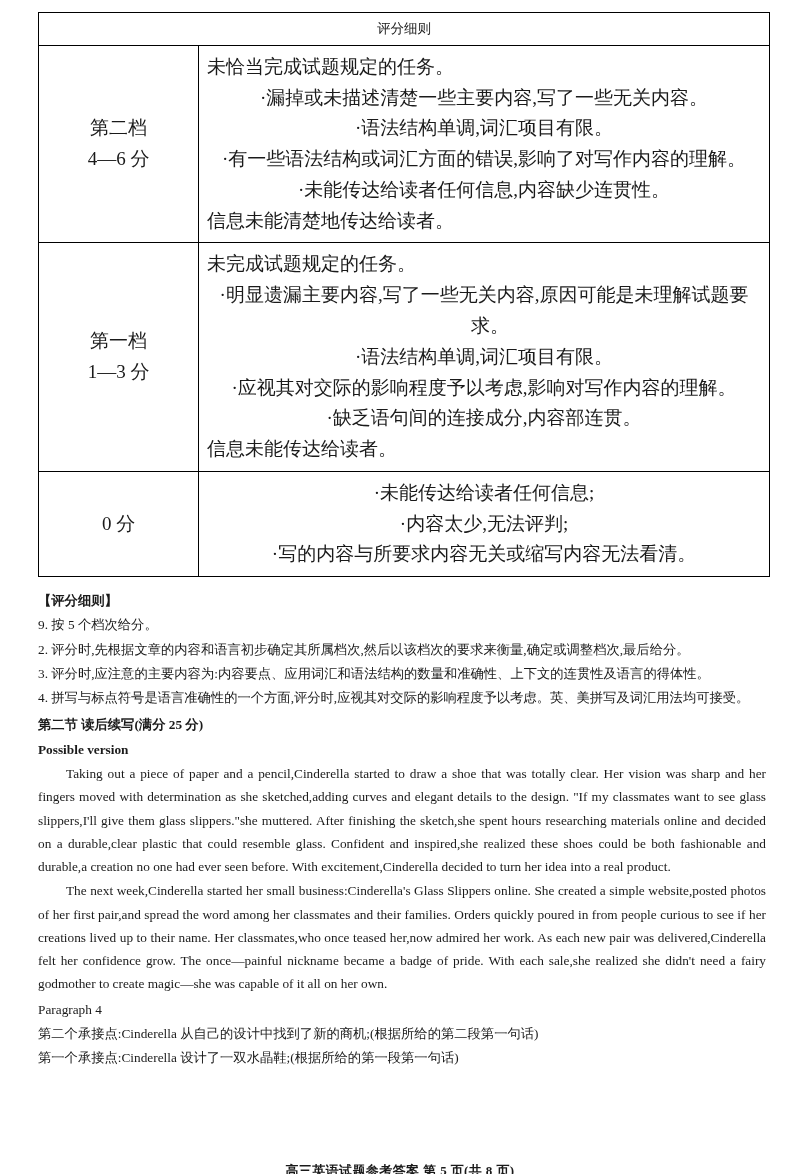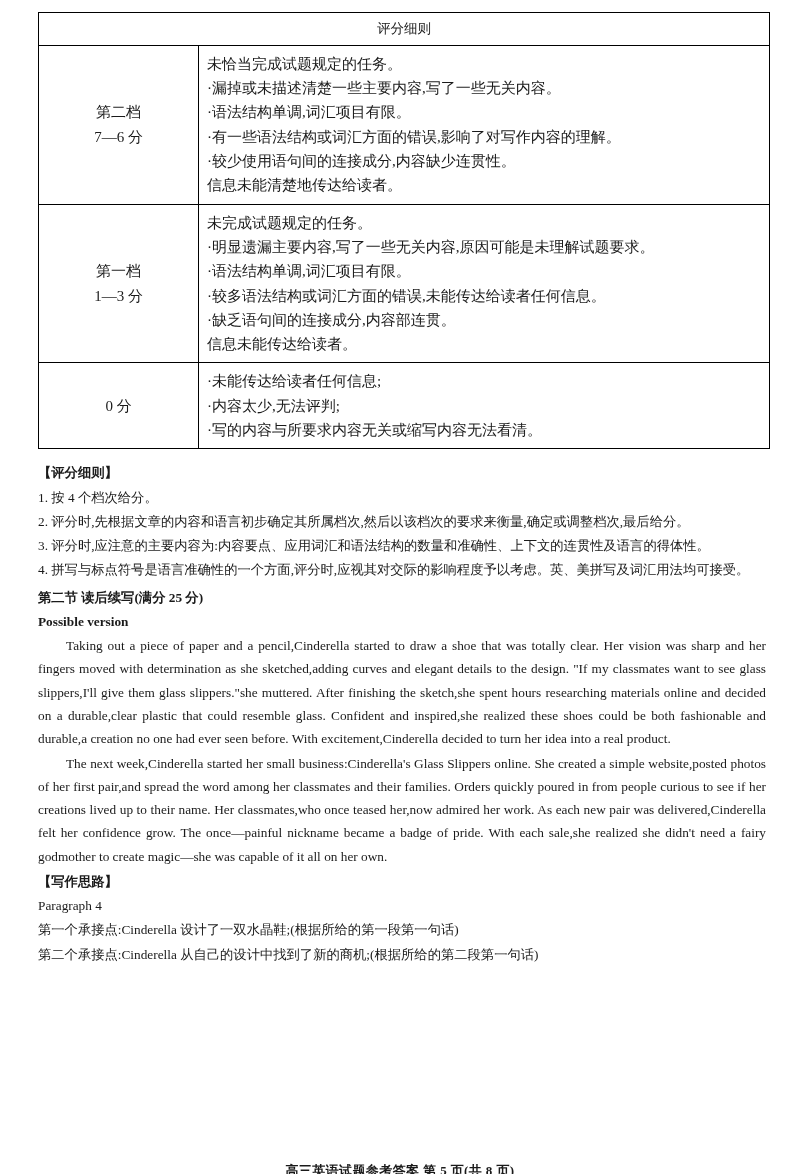--- a/index.html
+++ b/index.html
@@ -28,21 +28,21 @@
   }
   table.rubric {
     width: 100%;
     border-collapse: collapse;
     table-layout: fixed;
   }
   table.rubric td {
     border: 1px solid #000;
     padding: 6px 8px;
     vertical-align: middle;
-    font-size: 15px;
+    font-size: 19px;
     line-height: 1.62;
   }
   table.rubric td.head {
     text-align: center;
     padding: 5px 4px;
     font-size: 13.5px;
   }
   td.level {
     width: 160px;
     text-align: center;
@@ -50,20 +50,21 @@
     line-height: 1.9;
   }
   .lines p {
     margin: 0;
     padding: 0;
     text-indent: 0;
   }
   .lines p.bullet {
     padding-left: 12px;
     text-indent: -12px;
+    text-align: center;
   }
   
   .section {
     margin: 10px 34px 0 38px;
   }
   .section p {
     margin: 0 0 1px 0;
     line-height: 1.75;
     font-size: 13.3px;
     text-align: justify;
@@ -109,42 +110,42 @@
         <col style="width:160px">
         <col>
       </colgroup>
       <tbody>
         <tr>
           <td class="head" colspan="2">评分细则</td>
         </tr>
 
         <tr>
           <td class="level">第二档
-7—6 分</td>
+4—6 分</td>
           <td>
             <div class="lines">
               <p>未恰当完成试题规定的任务。</p>
               <p class="bullet">·漏掉或未描述清楚一些主要内容,写了一些无关内容。</p>
               <p class="bullet">·语法结构单调,词汇项目有限。</p>
               <p class="bullet">·有一些语法结构或词汇方面的错误,影响了对写作内容的理解。</p>
-              <p class="bullet">·较少使用语句间的连接成分,内容缺少连贯性。</p>
+              <p class="bullet">·未能传达给读者任何信息,内容缺少连贯性。</p>
               <p>信息未能清楚地传达给读者。</p>
             </div>
           </td>
         </tr>
 
         <tr>
           <td class="level">第一档
 1—3 分</td>
           <td>
             <div class="lines">
               <p>未完成试题规定的任务。</p>
               <p class="bullet">·明显遗漏主要内容,写了一些无关内容,原因可能是未理解试题要求。</p>
               <p class="bullet">·语法结构单调,词汇项目有限。</p>
-              <p class="bullet">·较多语法结构或词汇方面的错误,未能传达给读者任何信息。</p>
+              <p class="bullet">·应视其对交际的影响程度予以考虑,影响对写作内容的理解。</p>
               <p class="bullet">·缺乏语句间的连接成分,内容部连贯。</p>
               <p>信息未能传达给读者。</p>
             </div>
           </td>
         </tr>
 
         <tr>
           <td class="level">0 分</td>
           <td>
             <div class="lines">
@@ -153,34 +154,33 @@
               <p class="bullet">·写的内容与所要求内容无关或缩写内容无法看清。</p>
             </div>
           </td>
         </tr>
       </tbody>
     </table>
   </div>
 
   <div class="section" style="margin-top:12px;">
     <p class="cn-head">【评分细则】</p>
-    <p>1. 按 4 个档次给分。</p>
+    <p>9. 按 5 个档次给分。</p>
     <p>2. 评分时,先根据文章的内容和语言初步确定其所属档次,然后以该档次的要求来衡量,确定或调整档次,最后给分。</p>
     <p>3. 评分时,应注意的主要内容为:内容要点、应用词汇和语法结构的数量和准确性、上下文的连贯性及语言的得体性。</p>
     <p>4. 拼写与标点符号是语言准确性的一个方面,评分时,应视其对交际的影响程度予以考虑。英、美拼写及词汇用法均可接受。</p>
   </div>
 
   <div class="section" style="margin-top:4px;">
     <p class="cn-head">第二节   读后续写(满分 25 分)</p>
     <p class="subhead">Possible version</p>
     <p class="eng indent">Taking out a piece of paper and a pencil,Cinderella started to draw a shoe that was totally clear. Her vision was sharp and her fingers moved with determination as she sketched,adding curves and elegant details to the design. "If my classmates want to see glass slippers,I'll give them glass slippers."she muttered. After finishing the sketch,she spent hours researching materials online and decided on a durable,clear plastic that could resemble glass. Confident and inspired,she realized these shoes could be both fashionable and durable,a creation no one had ever seen before. With excitement,Cinderella decided to turn her idea into a real product.</p>
     <p class="eng indent">The next week,Cinderella started her small business:Cinderella's Glass Slippers online. She created a simple website,posted photos of her first pair,and spread the word among her classmates and their families. Orders quickly poured in from people curious to see if her creations lived up to their name. Her classmates,who once teased her,now admired her work. As each new pair was delivered,Cinderella felt her confidence grow. The once—painful nickname became a badge of pride. With each sale,she realized she didn't need a fairy godmother to create magic—she was capable of it all on her own.</p>
   </div>
 
   <div class="section" style="margin-top:2px;">
-    <p class="cn-head">【写作思路】</p>
     <p>Paragraph 4</p>
+    <p>第二个承接点:Cinderella 从自己的设计中找到了新的商机;(根据所给的第二段第一句话)</p>
     <p>第一个承接点:Cinderella 设计了一双水晶鞋;(根据所给的第一段第一句话)</p>
-    <p>第二个承接点:Cinderella 从自己的设计中找到了新的商机;(根据所给的第二段第一句话)</p>
   </div>
 
   <div class="footer">高三英语试题参考答案  第 5 页(共 8 页)</div>
 </div>
 
 </body></html>

